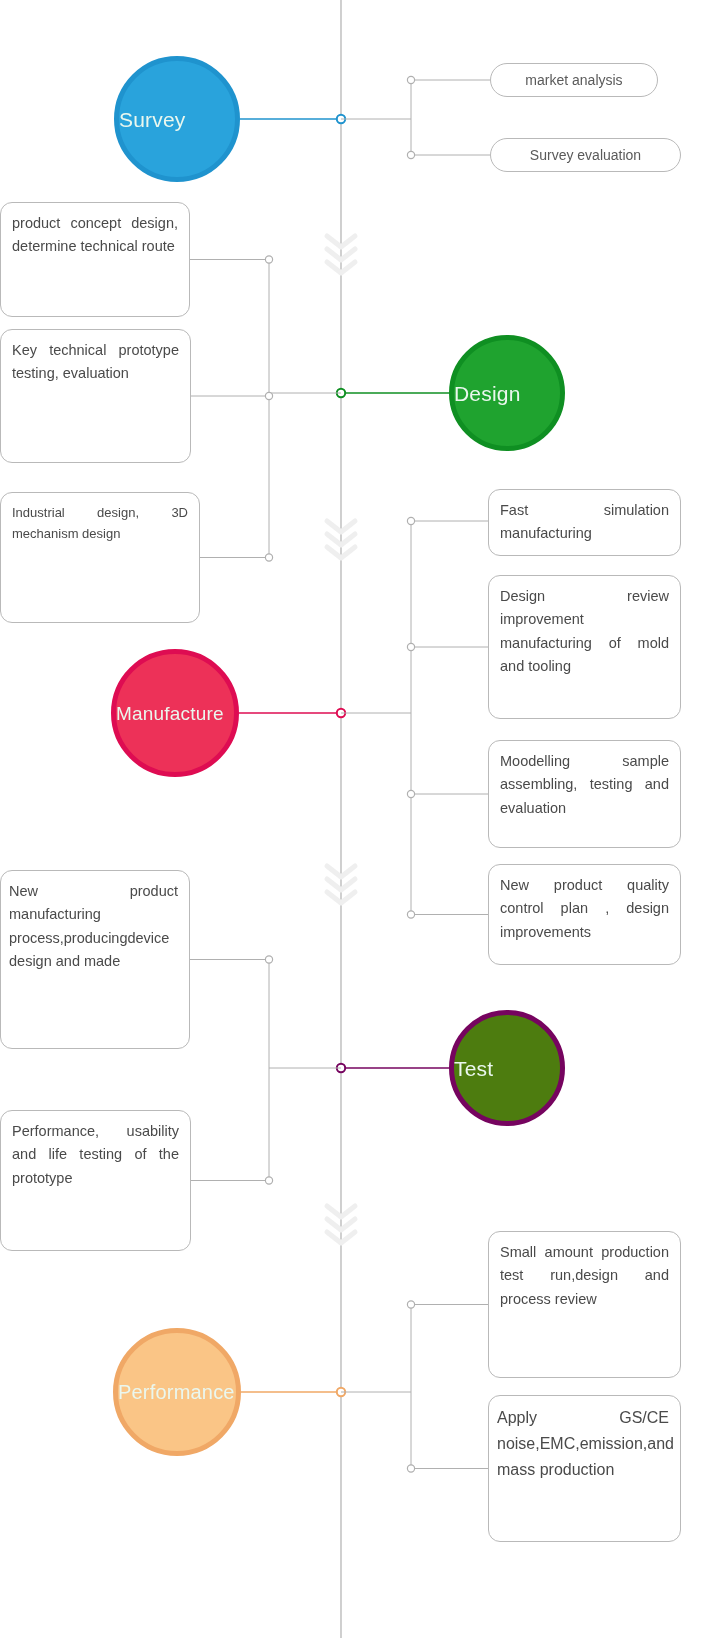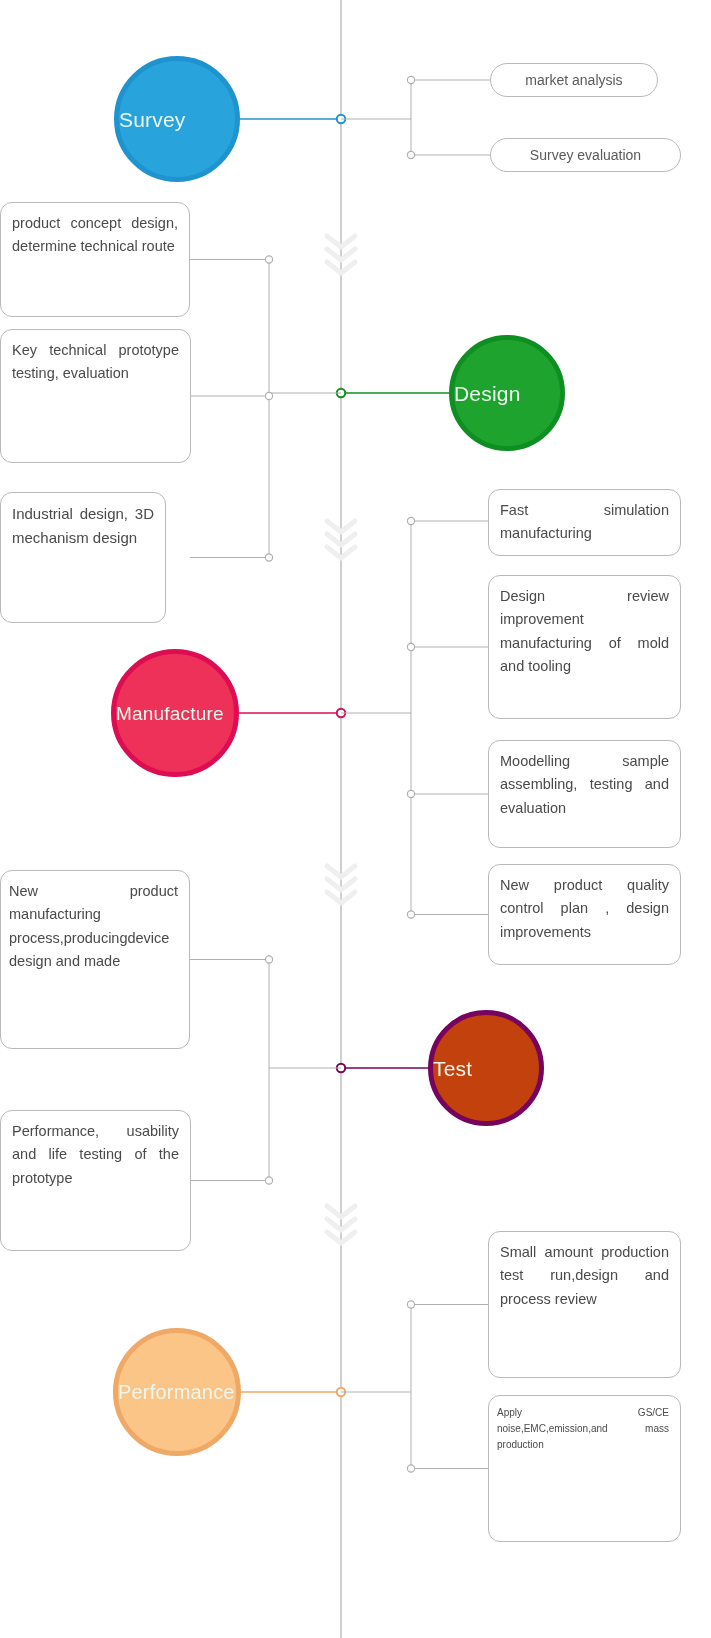--- a/index.html
+++ b/index.html
@@ -113,39 +113,39 @@
       <circle cx="411" cy="1304.5" r="3.6" fill="#ffffff" stroke="#b0b0b0" stroke-width="1.2"></circle>
       <line x1="411" y1="1468.5" x2="488" y2="1468.5" stroke="#b0b0b0" stroke-width="1"></line>
       <circle cx="411" cy="1468.5" r="3.6" fill="#ffffff" stroke="#b0b0b0" stroke-width="1.2"></circle>
     </svg>
 
   <div id="shapes">
       <div class="pill" style="left: 490px; top: 63px; width: 168px; height: 34px; font-size: 14px;">market analysis</div>
       <div class="pill" style="left: 490px; top: 138px; width: 191px; height: 34px; font-size: 14px;">Survey evaluation</div>
       <div class="box just" style="left: 0px; top: 202px; width: 190px; min-height: 115px; font-size: 14.5px;">product concept design, determine technical route</div>
       <div class="box just" style="left: 0px; top: 329px; width: 191px; min-height: 134px; font-size: 14.5px;">Key technical prototype testing, evaluation</div>
-      <div class="box just" style="left: 0px; top: 492px; width: 166px; min-height: 131px; font-size: 15px;">Industrial design, 3D mechanism design</div>
+      <div class="box just" style="left: 0px; top: 492px; width: 200px; min-height: 131px; font-size: 13px;">Industrial design, 3D mechanism design</div>
       <div class="box just" style="left: 488px; top: 489px; width: 193px; min-height: 64px; font-size: 14.5px;">Fast simulation manufacturing</div>
       <div class="box just" style="left: 488px; top: 575px; width: 193px; min-height: 144px; font-size: 14.5px;">Design review improvement manufacturing of mold and  tooling</div>
       <div class="box just" style="left: 488px; top: 740px; width: 193px; min-height: 108px; font-size: 14.5px;">Moodelling sample assembling, testing and evaluation</div>
       <div class="box just" style="left: 488px; top: 864px; width: 193px; min-height: 101px; font-size: 14.5px;">New product quality control plan , design improvements</div>
       <div class="box just" style="left: 0px; top: 870px; width: 190px; min-height: 179px; font-size: 14.5px; padding-left: 8px;">New product manufacturing process,producingdevice design and made</div>
       <div class="box just" style="left: 0px; top: 1110px; width: 191px; min-height: 141px; font-size: 14.5px;">Performance, usability and life testing of the prototype</div>
       <div class="box just" style="left: 488px; top: 1231px; width: 193px; min-height: 147px; font-size: 14.5px;">Small amount production test run,design and process review</div>
-      <div class="box just" style="left: 488px; top: 1395px; width: 193px; min-height: 147px; font-size: 10px; padding-left: 8px;">Apply GS/CE noise,EMC,emission,and mass production</div>
+      <div class="box just" style="left: 488px; top: 1395px; width: 193px; min-height: 147px; font-size: 16px; padding-left: 8px;">Apply GS/CE noise,EMC,emission,and mass production</div>
       <div class="node" style="left: 114px; top: 56px; width: 126px; height: 126px; background: rgb(41, 163, 220); border: 5px solid rgb(31, 147, 206); color: rgb(234, 247, 238); font-size: 21px;">
         <span class="node-label">Survey</span>
       </div>
       <div class="node" style="left: 449px; top: 335px; width: 116px; height: 116px; background: rgb(31, 163, 47); border: 5px solid rgb(15, 143, 34); color: rgb(234, 247, 238); font-size: 21px;">
         <span class="node-label">Design</span>
       </div>
       <div class="node" style="left: 111px; top: 649px; width: 128px; height: 128px; background: rgb(237, 49, 88); border: 5px solid rgb(222, 12, 82); color: rgb(234, 247, 238); font-size: 19px;">
         <span class="node-label">Manufacture</span>
       </div>
-      <div class="node" style="left: 428px; top: 1010px; width: 116px; height: 116px; background: #c2410c; border: 5px solid rgb(118, 4, 95); color: rgb(234, 247, 238); font-size: 21px;">
+      <div class="node" style="left: 449px; top: 1010px; width: 116px; height: 116px; background: #4d7c0f; border: 5px solid rgb(118, 4, 95); color: rgb(234, 247, 238); font-size: 21px;">
         <span class="node-label">Test</span>
       </div>
       <div class="node" style="left: 113px; top: 1328px; width: 128px; height: 128px; background: rgb(250, 197, 134); border: 5px solid rgb(240, 168, 102); color: rgb(234, 247, 238); font-size: 20px;">
         <span class="node-label">Performance</span>
       </div>
     </div>
 
 </div>
 
 </body></html>

